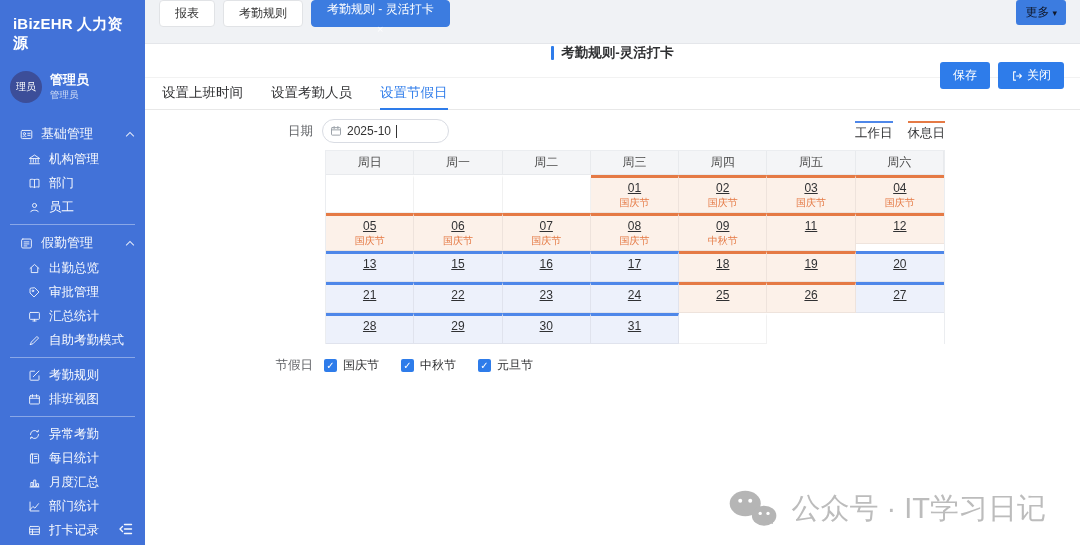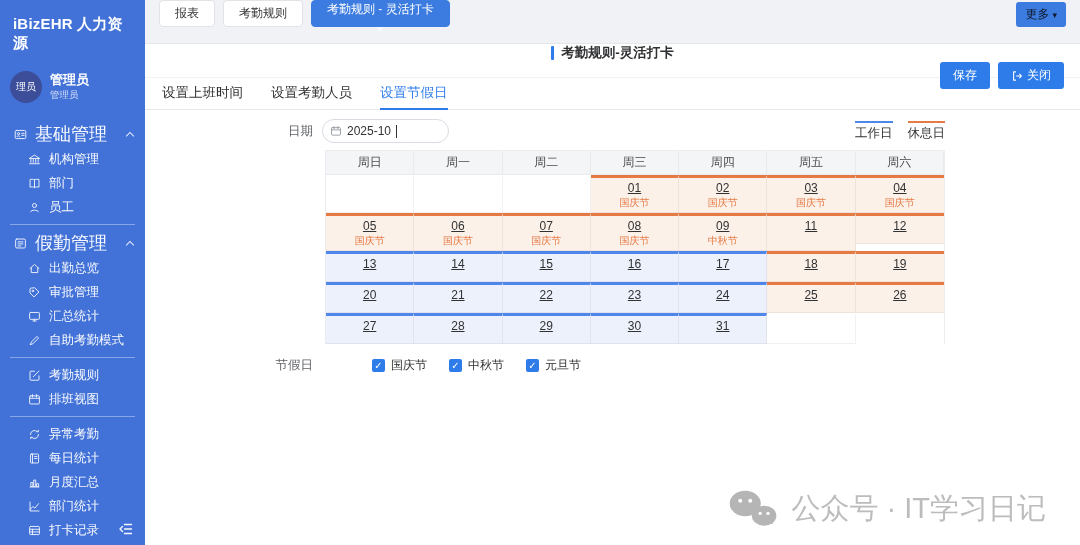--- a/index.html
+++ b/index.html
@@ -12,36 +12,36 @@
     position:relative; overflow:hidden; }
   .app-title { padding:15px 13px 4px; font-size:15px; font-weight:bold; letter-spacing:.2px; }
   .user { display:flex; align-items:center; gap:8px; padding:14px 10px 4px; cursor:pointer; }
   .avatar { width:32px; height:32px; border-radius:50%; background:#3c4e99; color:#fff;
     font-size:10px; display:flex; align-items:center; justify-content:center; flex-shrink:0; }
   .user-name { font-size:13px; font-weight:bold; line-height:15px; }
   .user-role { font-size:9.5px; opacity:.78; margin-top:2px; }
   .menu { margin-top:14px; }
   .m-row { display:flex; align-items:center; gap:8px; height:24px; font-size:12.5px;
     color:rgba(255,255,255,.96); cursor:pointer; white-space:nowrap; }
-  .m-group { padding:0 12px 0 14px; height:26px; font-size:18px; }
+  .m-group { padding:0 12px 0 20px; height:26px; font-size:13px; }
   .m-item  { padding-left:28px; }
   .m-row svg { width:13px; height:13px; flex-shrink:0; opacity:.92; }
   .chev { width:6px; height:6px; border-left:1.5px solid rgba(255,255,255,.85);
     border-top:1.5px solid rgba(255,255,255,.85); transform:rotate(45deg);
     margin-left:auto; margin-top:3px; }
   .m-div { border:none; border-top:1px solid rgba(255,255,255,.38); margin:5px 10px; }
   .collapse-btn { position:absolute; right:9px; bottom:6px; width:18px; height:18px;
     cursor:pointer; opacity:.95; }
   .collapse-btn svg { width:16px; height:16px; }
 
   
   .main { flex:1; min-width:0; display:flex; flex-direction:column; background:#fff; position:relative; }
 
   .tabstrip { height:44px; flex-shrink:0; background:#f0f2f5; border-bottom:1px solid #e4e6ea;
-    display:flex; align-items:flex-end; padding:16px 14px; gap:8px; }
+    display:flex; align-items:flex-start; padding:0 14px; gap:8px; }
   .toptabs { display:flex; gap:8px; }
   .toptab { display:flex; align-items:center; gap:6px; height:27px; padding:0 15px;
     background:#fff; border:1px solid #e1e3e6; border-radius:4px; font-size:12px;
     color:#333; cursor:pointer; }
   .toptab.active { background:var(--tab-active,#3c7ce0); border-color:var(--tab-active,#3c7ce0);
     color:#fff;flex-direction:column; }
   .toptab .x { font-size:11px; opacity:.85; line-height:1; }
   .more-btn { margin-left:auto; display:flex; align-items:center; gap:3px;
     background:var(--tab-active,#3c7ce0); color:#0f172a; border:none; border-radius:3px;
     font-size:12px; padding:4px 9px; cursor:pointer;
@@ -90,21 +90,21 @@
   .day-cell { display:flex; flex-direction:column; align-items:center;
     border-right:1px solid rgba(0,0,0,.05); border-bottom:1px solid rgba(0,0,0,.05);
     border-top:3px solid transparent; background:#fff; cursor:pointer; }
   .day-cell:nth-child(7n) { border-right:none; }
   .day-cell.tall { height:38px; } .day-cell.short { height:31px; }
   .day-cell.rest { background:var(--rest-bg,#fcf1e9); border-top-color:var(--rest,#e57a45); }
   .day-cell.work { background:var(--work-bg,#edf1fb); border-top-color:var(--work,#4e87e9); }
   .day-num { font-size:12px; color:#303133; margin-top:4px; line-height:13px;text-decoration:underline; }
   .day-label { font-size:10px; color:var(--rest,#e57a45); margin-top:2px; line-height:11px; }
 
-  .holidays-row { margin-top:13px;gap:48px; }
+  .holidays-row { margin-top:13px; }
   .holiday-options { display:flex; gap:22px; margin-left:11px; }
   .hopt { display:flex; align-items:center; gap:6px; cursor:pointer; }
   .cb { width:13px; height:13px; background:var(--accent,#2e7cea); border-radius:2px;
     color:#fff; font-size:10px; display:flex; align-items:center; justify-content:center; }
   .hopt span.lab { font-size:12px; color:#303133; }
 
   .watermark { position:absolute; right:34px; bottom:16px; display:flex;
     align-items:center; gap:12px; color:#bcbcbc; font-size:29px; pointer-events:none; }
   .watermark svg { width:52px; height:40px; }
 </style>
@@ -400,23 +400,20 @@
               <div class="day-label">中秋节</div>
             </div>
             <div class="day-cell tall rest">
               <div class="day-num">11</div>
             </div>
             <div class="day-cell short rest">
               <div class="day-num">12</div>
             </div>
             <div class="day-cell short work">
               <div class="day-num">13</div>
-            </div>
-            <div class="day-cell short work">
-              <div class="day-num">14</div>
             </div>
             <div class="day-cell short work">
               <div class="day-num">15</div>
             </div>
             <div class="day-cell short work">
               <div class="day-num">16</div>
             </div>
             <div class="day-cell short work">
               <div class="day-num">17</div>
             </div>

